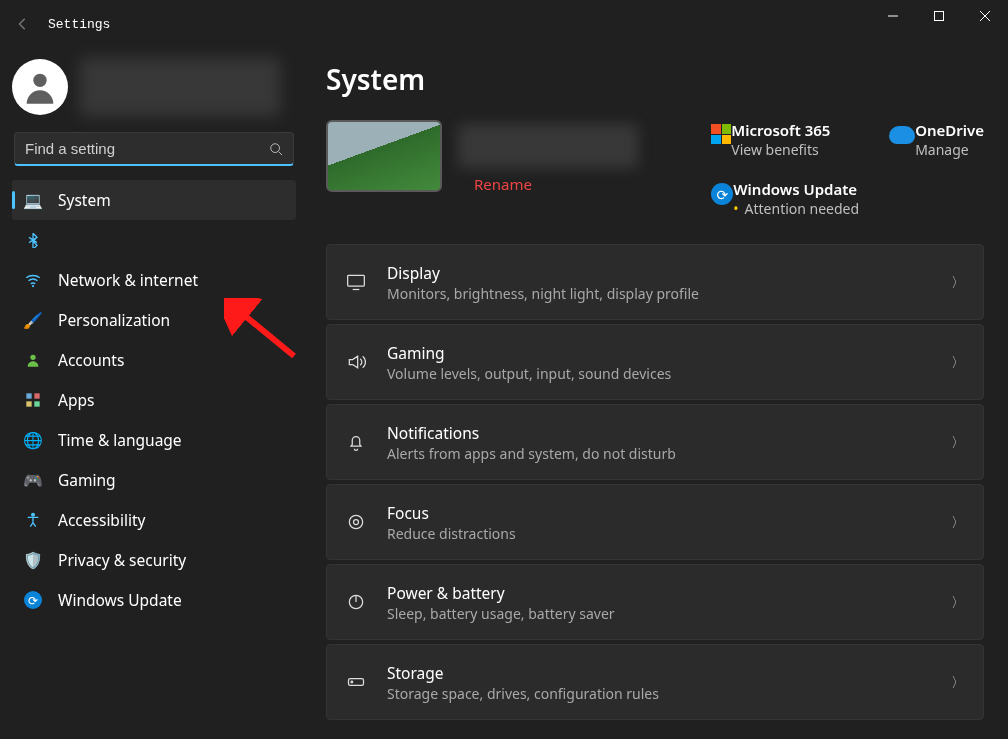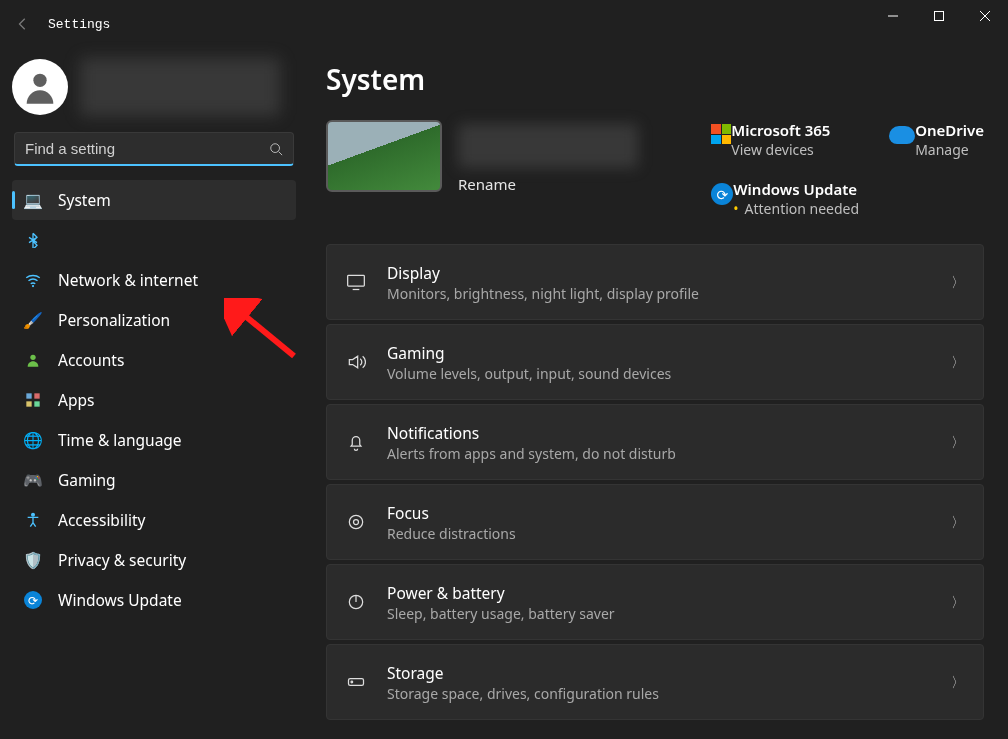--- a/index.html
+++ b/index.html
@@ -88,21 +88,21 @@
     position: relative;
   }
   .device-info { padding-top: 4px; }
   .device-name-blur {
     filter: blur(7px);
     background: #7a7a7a44;
     width: 180px; height: 44px;
     border-radius: 4px;
     margin-bottom: 6px;
   }
-  .rename { color: #e5e5e5; font-size: 15px; }
+  .rename { color: #ef4444; font-size: 15px; margin-left: 16px; }
   .promos { display: flex; gap: 30px; margin-left: auto; }
   .promo { display: flex; }
   .ms365-icon {
     display: grid; grid-template-columns: 1fr 1fr; grid-template-rows: 1fr 1fr;
     gap: 1px; width: 20px; height: 20px; margin-top: 4px;
   }
   .ms365-icon div:nth-child(1){ background:#f25022; }
   .ms365-icon div:nth-child(2){ background:#7fba00; }
   .ms365-icon div:nth-child(3){ background:#00a4ef; }
   .ms365-icon div:nth-child(4){ background:#ffb900; }
@@ -278,21 +278,21 @@
         <div style="display:flex; flex-direction:column; gap:20px;">
           <div class="promo">
             <div class="ms365-icon">
                 <div></div>
                 <div></div>
                 <div></div>
                 <div></div>
               </div>
             <div>
               <div class="promo-title">Microsoft 365</div>
-              <div class="promo-sub">View devices</div>
+              <div class="promo-sub">View benefits</div>
             </div>
           </div>
           <div class="promo">
             <div class="update-icon">⟳</div>
             <div>
               <div class="promo-title">Windows Update</div>
               <div class="promo-sub alert">Attention needed</div>
             </div>
           </div>
         </div>

